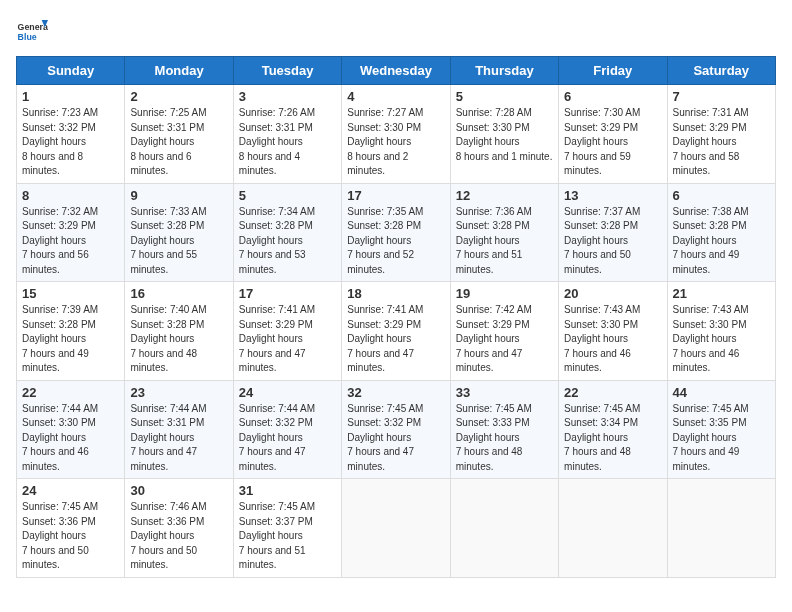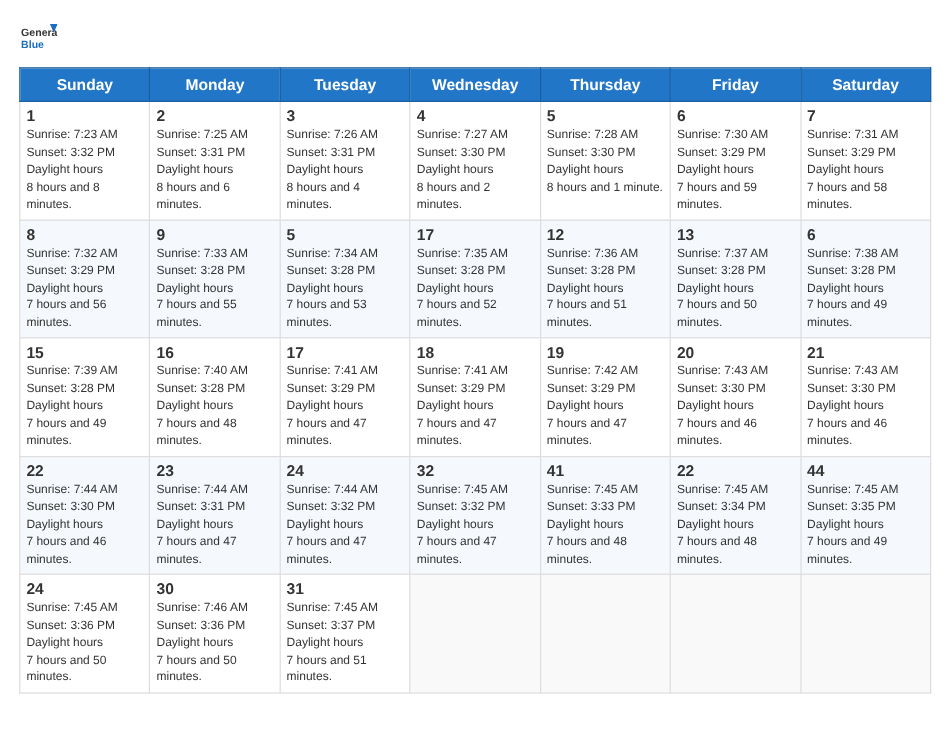--- a/index.html
+++ b/index.html
@@ -350,21 +350,21 @@
         <td>
         <span class="day-number">32</span>
         <div class="day-info">
           Sunrise: 7:45 AM<br>
           Sunset: 3:32 PM<br>
           Daylight hours<br>
           7 hours and 47 minutes.
         </div>
       </td>
         <td>
-        <span class="day-number">41</span>
+        <span class="day-number">33</span>
         <div class="day-info">
           Sunrise: 7:45 AM<br>
           Sunset: 3:33 PM<br>
           Daylight hours<br>
           7 hours and 48 minutes.
         </div>
       </td>
         <td>
         <span class="day-number">22</span>
         <div class="day-info">

